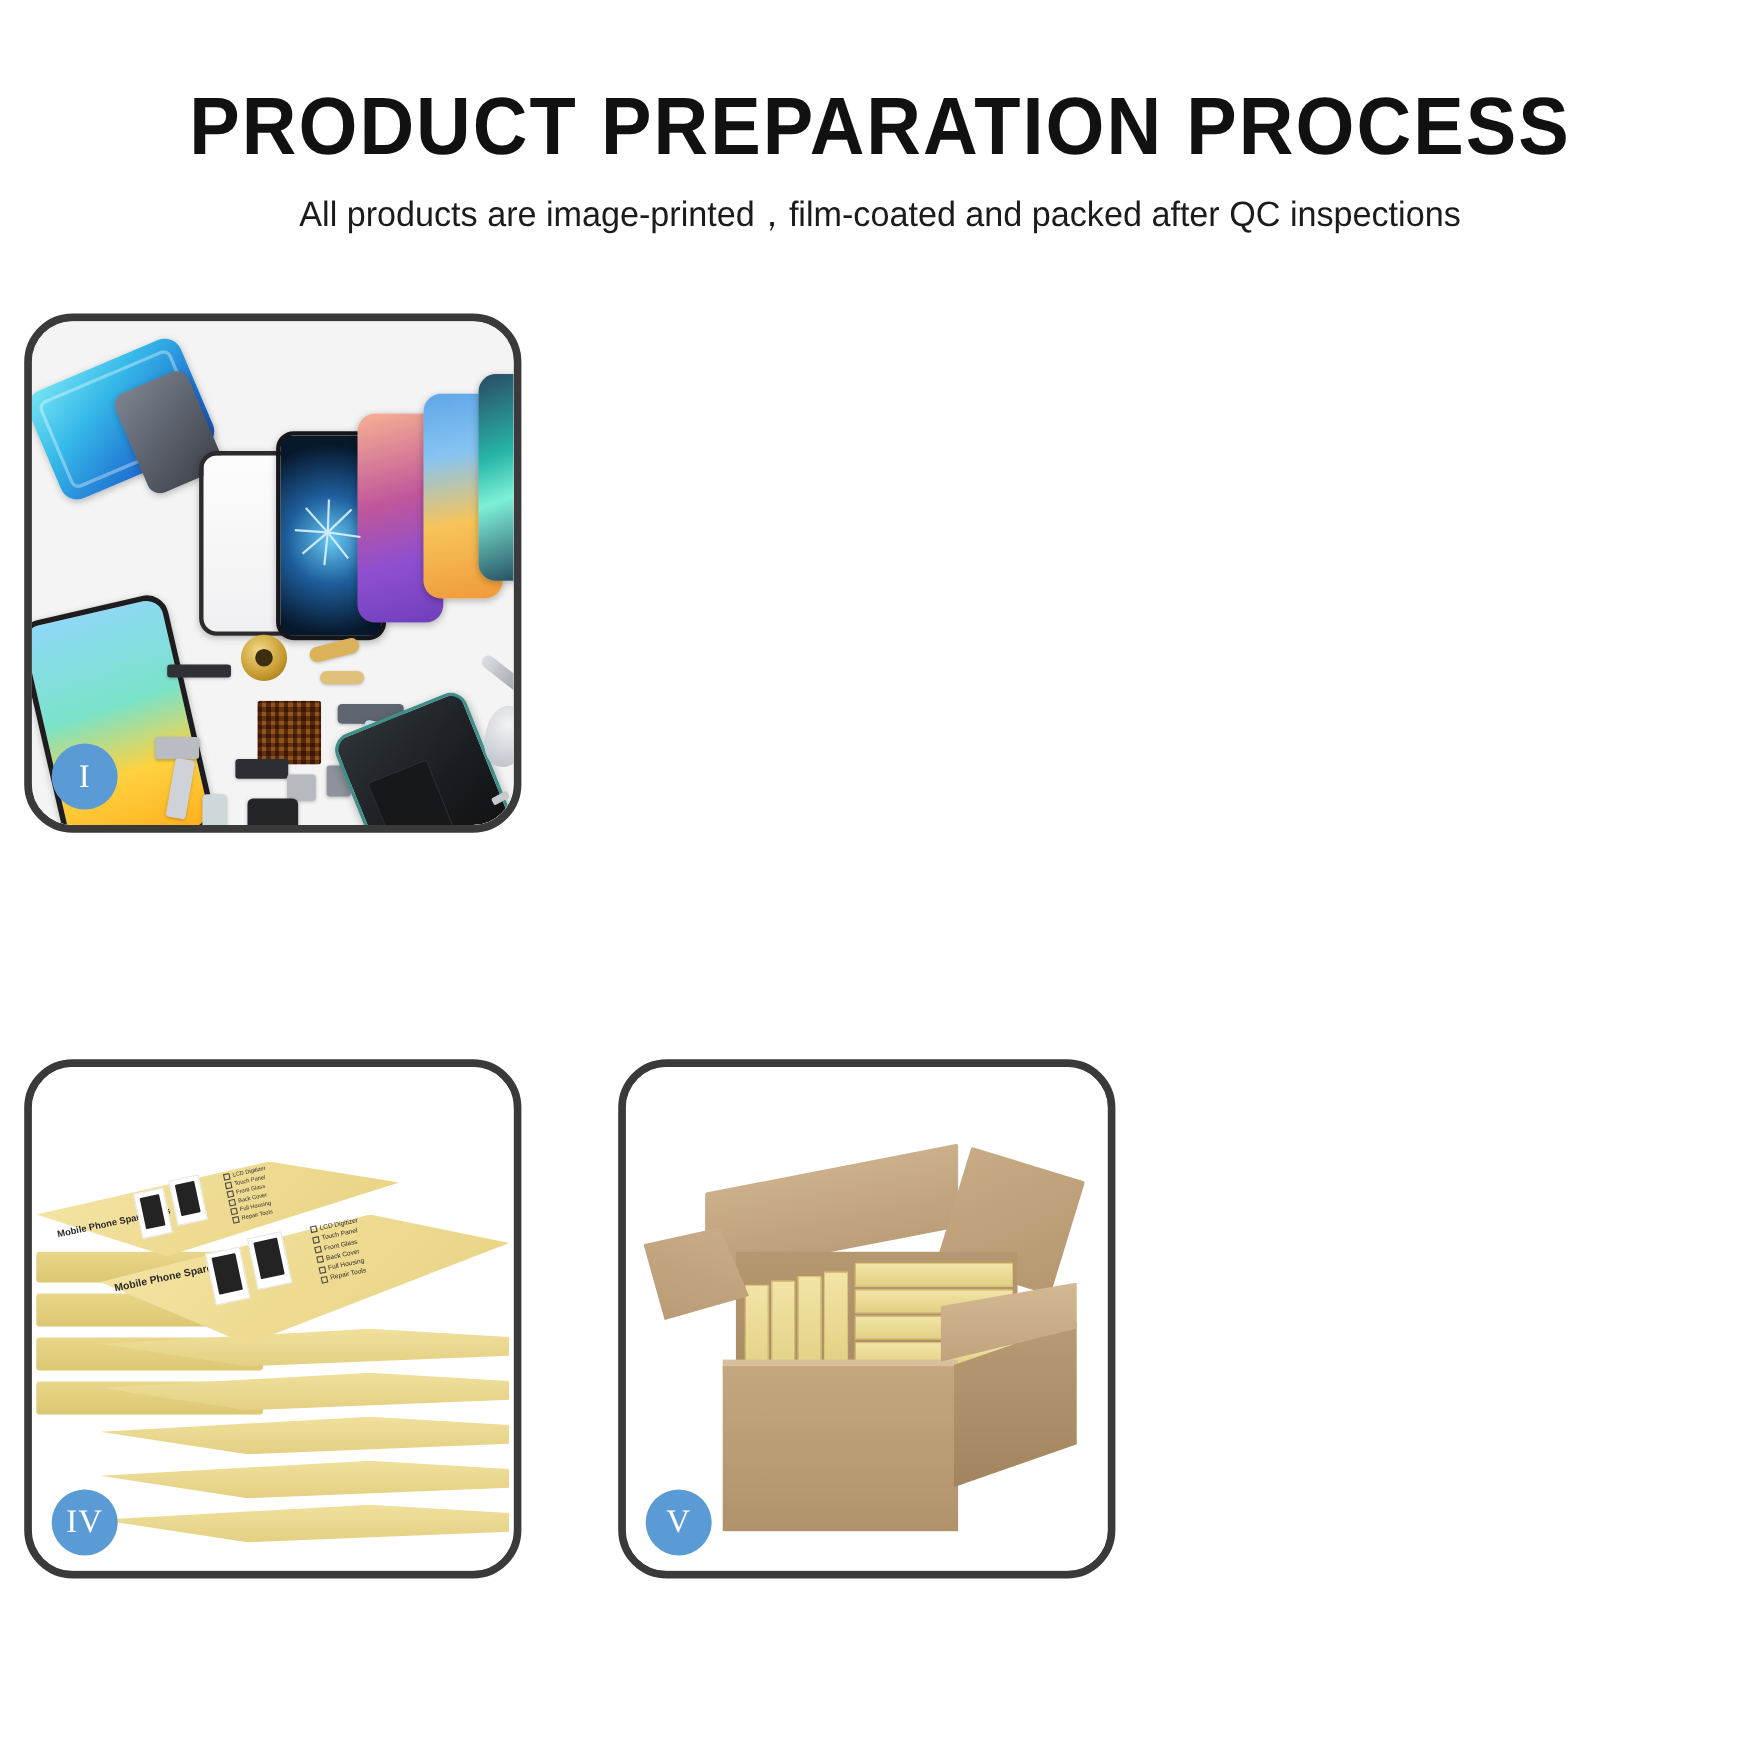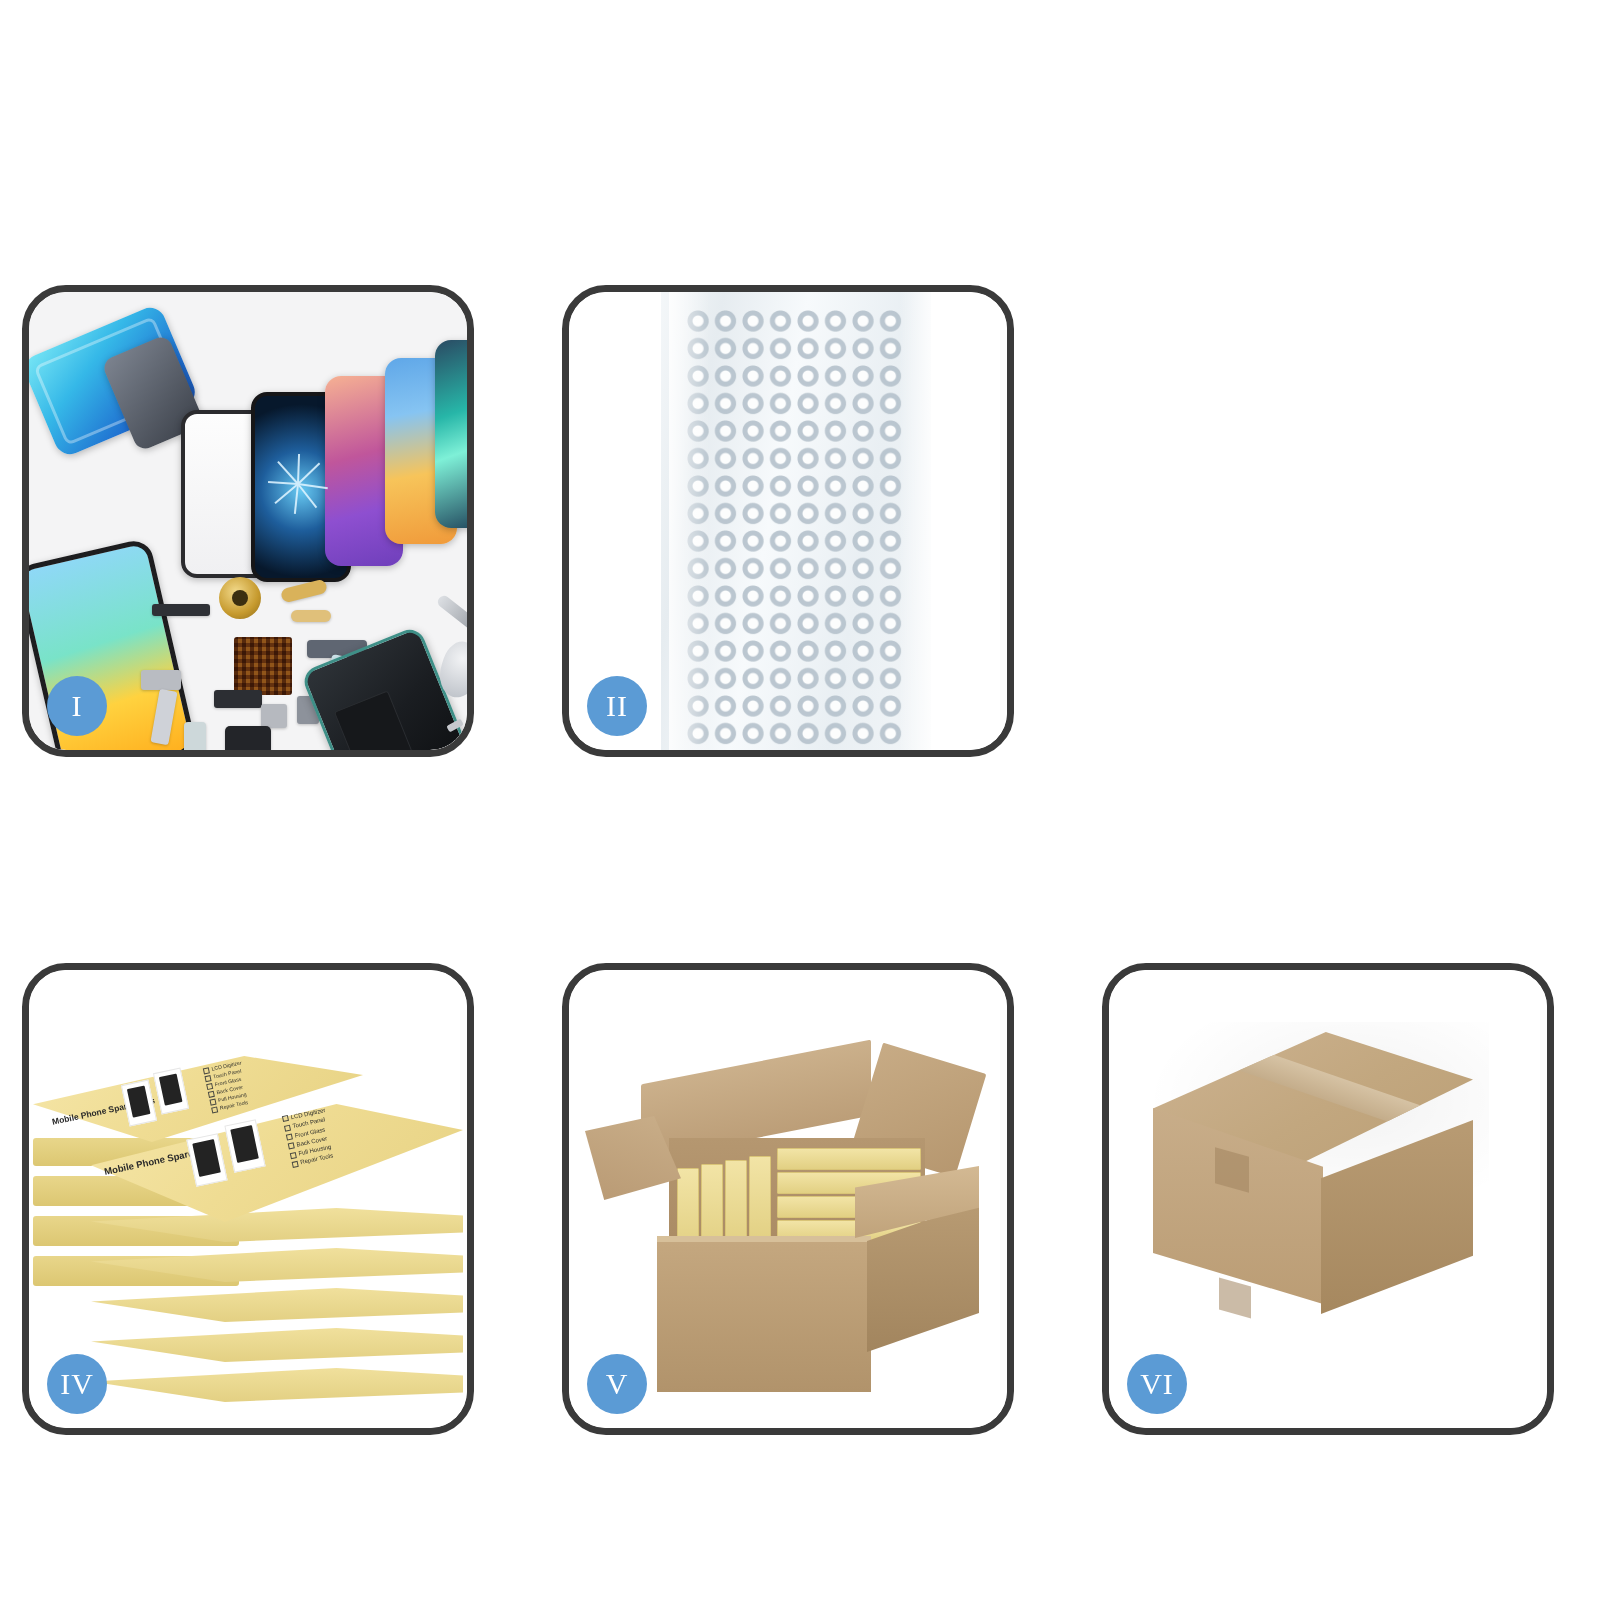--- a/index.html
+++ b/index.html
@@ -207,20 +207,24 @@
   .sixTab.t1{left:106px;top:182px;width:34px;height:36px;transform:skewY(16deg);}
   .sixTab.t2{left:110px;top:312px;width:32px;height:32px;transform:skewY(16deg);}
   .sixShadow{position:absolute;left:36px;top:52px;width:344px;height:196px;
     background:radial-gradient(ellipse at 60% 40%,rgba(0,0,0,.05),rgba(0,0,0,0) 70%);}
 </style>
 </head>
 <body>
 
 <div class="page">
 
+  <div class="header">
+    <div class="title">PRODUCT PREPARATION PROCESS</div>
+    <div class="subtitle">All products are image-printed，film-coated and packed after QC inspections</div>
+  </div>
 
   <div class="grid">
 
     <div class="row">
 
       <div class="panel p-col1">
         <div class="scene">
           <div class="collage">
             <div class="ph adh"></div>
             <div class="ph frame"></div>
@@ -257,31 +261,20 @@
             <div class="back"></div>
             <div class="tool"></div>
             <div class="brush"></div>
             <div class="screw w1"></div>
             <div class="screw w2"></div>
           </div>
         </div>
         <div class="badge">I</div>
       </div>
 
-      <div class="panel p-col2">
-        <div class="scene">
-          <div class="bubblebg">
-            <div class="wrapSheet"></div>
-            <div class="bubbleGrid"></div>
-            <div class="wrapShine"></div>
-            <div class="wrapEdgeR"></div>
-          </div>
-        </div>
-        <div class="badge">II</div>
-      </div>
 
     </div>
 
     <div class="row row2">
 
       <div class="panel p-col1">
         <div class="scene">
           <div class="stackScene">
 
             <div class="gbox gside" style="left:4px;top:168px;width:206px;height:28px;"></div>
@@ -360,31 +353,15 @@
             <div class="vFlapLeft"></div>
             <div class="vRim"></div>
             <div class="vBody"></div>
             <div class="vBodyR"></div>
             <div class="vFlapFront"></div>
           </div>
         </div>
         <div class="badge">V</div>
       </div>
 
-      <div class="panel p-col3">
-        <div class="scene">
-          <div class="cartonVI">
-            <div class="sixShadow"></div>
-            <div class="sixTop"></div>
-            <div class="sixTape">
-                <i></i>
-              </div>
-            <div class="sixFrontL"></div>
-            <div class="sixFrontR"></div>
-            <div class="sixTab t1"></div>
-            <div class="sixTab t2"></div>
-          </div>
-        </div>
-        <div class="badge">VI</div>
-      </div>
     </div>
   </div>
 </div>
 
 </body></html>

